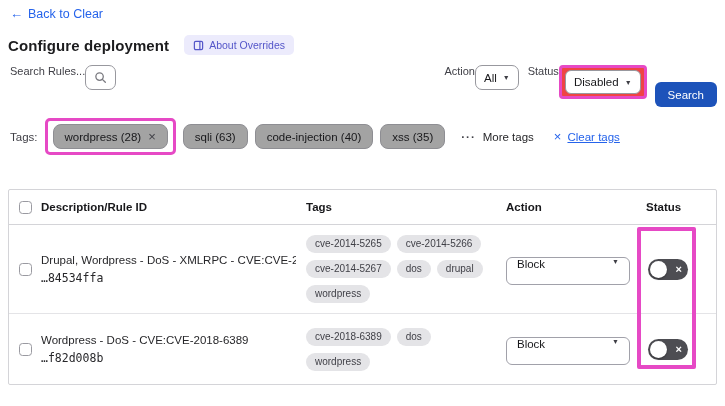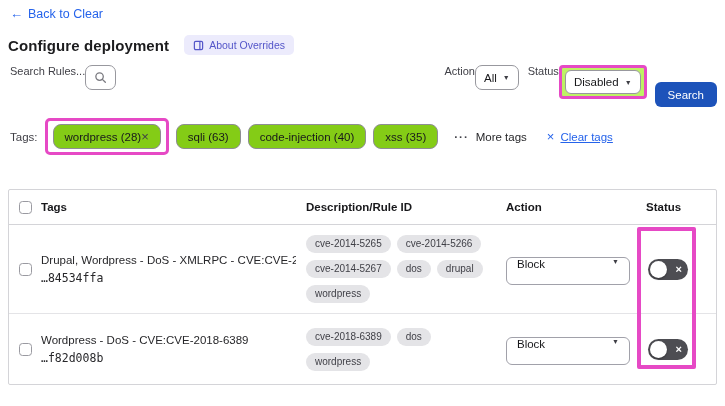--- a/index.html
+++ b/index.html
@@ -35,34 +35,34 @@
   }
   .dropdown {
     display:inline-flex; align-items:center; justify-content:space-between; gap:6px;
     height:25px; border:1px solid #98989e; border-radius:7px; background:#fff;
     font-family:inherit; font-size:11.5px; color:#18181b; padding:0 8px; cursor:pointer;
     white-space:nowrap;
   }
   .caret { font-size:7px; color:#3f3f46; }
   .action-group { margin-right:7px; }
   .hl {
-    border:3px solid #e649c5; border-radius:4px; padding:2px 3px; background:#bef264;
+    border:3px solid #e649c5; border-radius:4px; padding:2px 3px; background:#ef4444;
   }
   .search-btn {
     margin:17px 0 0 8px; height:25px; padding:0 13px;
     background:#1d53ba; color:#fff; border:none; border-radius:6px;
     font-family:inherit; font-size:11.5px; font-weight:400; cursor:pointer;
   }
   
   .tags-row { display:flex; align-items:center; margin:11px 8px 0 10px; }
   .tags-label { font-size:11.5px; color:#3f3f46; margin-right:7px; }
   .hl-tag { display:inline-flex; border:3px solid #e649c5; border-radius:5px; padding:3px 5px; margin-right:7px; }
   .tag-chip {
-    display:inline-flex; align-items:center; 
-    background:#84cc16; border:1px solid #8e8e93; border-radius:8px;
+    display:inline-flex; align-items:center; gap:7px;
+    background:#a3a3a3; border:1px solid #8e8e93; border-radius:8px;
     font-family:inherit; font-size:11.5px; color:#18181b;
     height:25px; padding:0 11px; cursor:pointer; white-space:nowrap;
   }
   .tag-chip + .tag-chip { margin-left:7px; }
   .chip-x { font-size:13px; color:#3f3f46; line-height:1; }
   .more-tags {
     display:inline-flex; align-items:center; gap:7px; margin-left:16px;
     background:none; border:none; font-family:inherit; font-size:11.5px; color:#27272a; cursor:pointer;
   }
   .dots { font-weight:700; letter-spacing:1px; color:#3f3f46; }
@@ -194,22 +194,22 @@
     </a>
   </div>
 
   
   <div class="table-wrap">
 
     <div class="row-grid thead">
       <div class="cb-cell">
           <div class="checkbox"></div>
         </div>
+      <div class="th">Description/Rule ID</div>
       <div class="th">Tags</div>
-      <div class="th">Description/Rule ID</div>
       <div class="th">Action</div>
       <div class="th">Status</div>
     </div>
 
     <div class="row-grid trow r1">
       <div class="cb-cell">
           <div class="checkbox"></div>
         </div>
       <div class="desc-cell">
         <div class="desc-line">Drupal, Wordpress - DoS - XMLRPC - CVE:CVE-2...</div>

